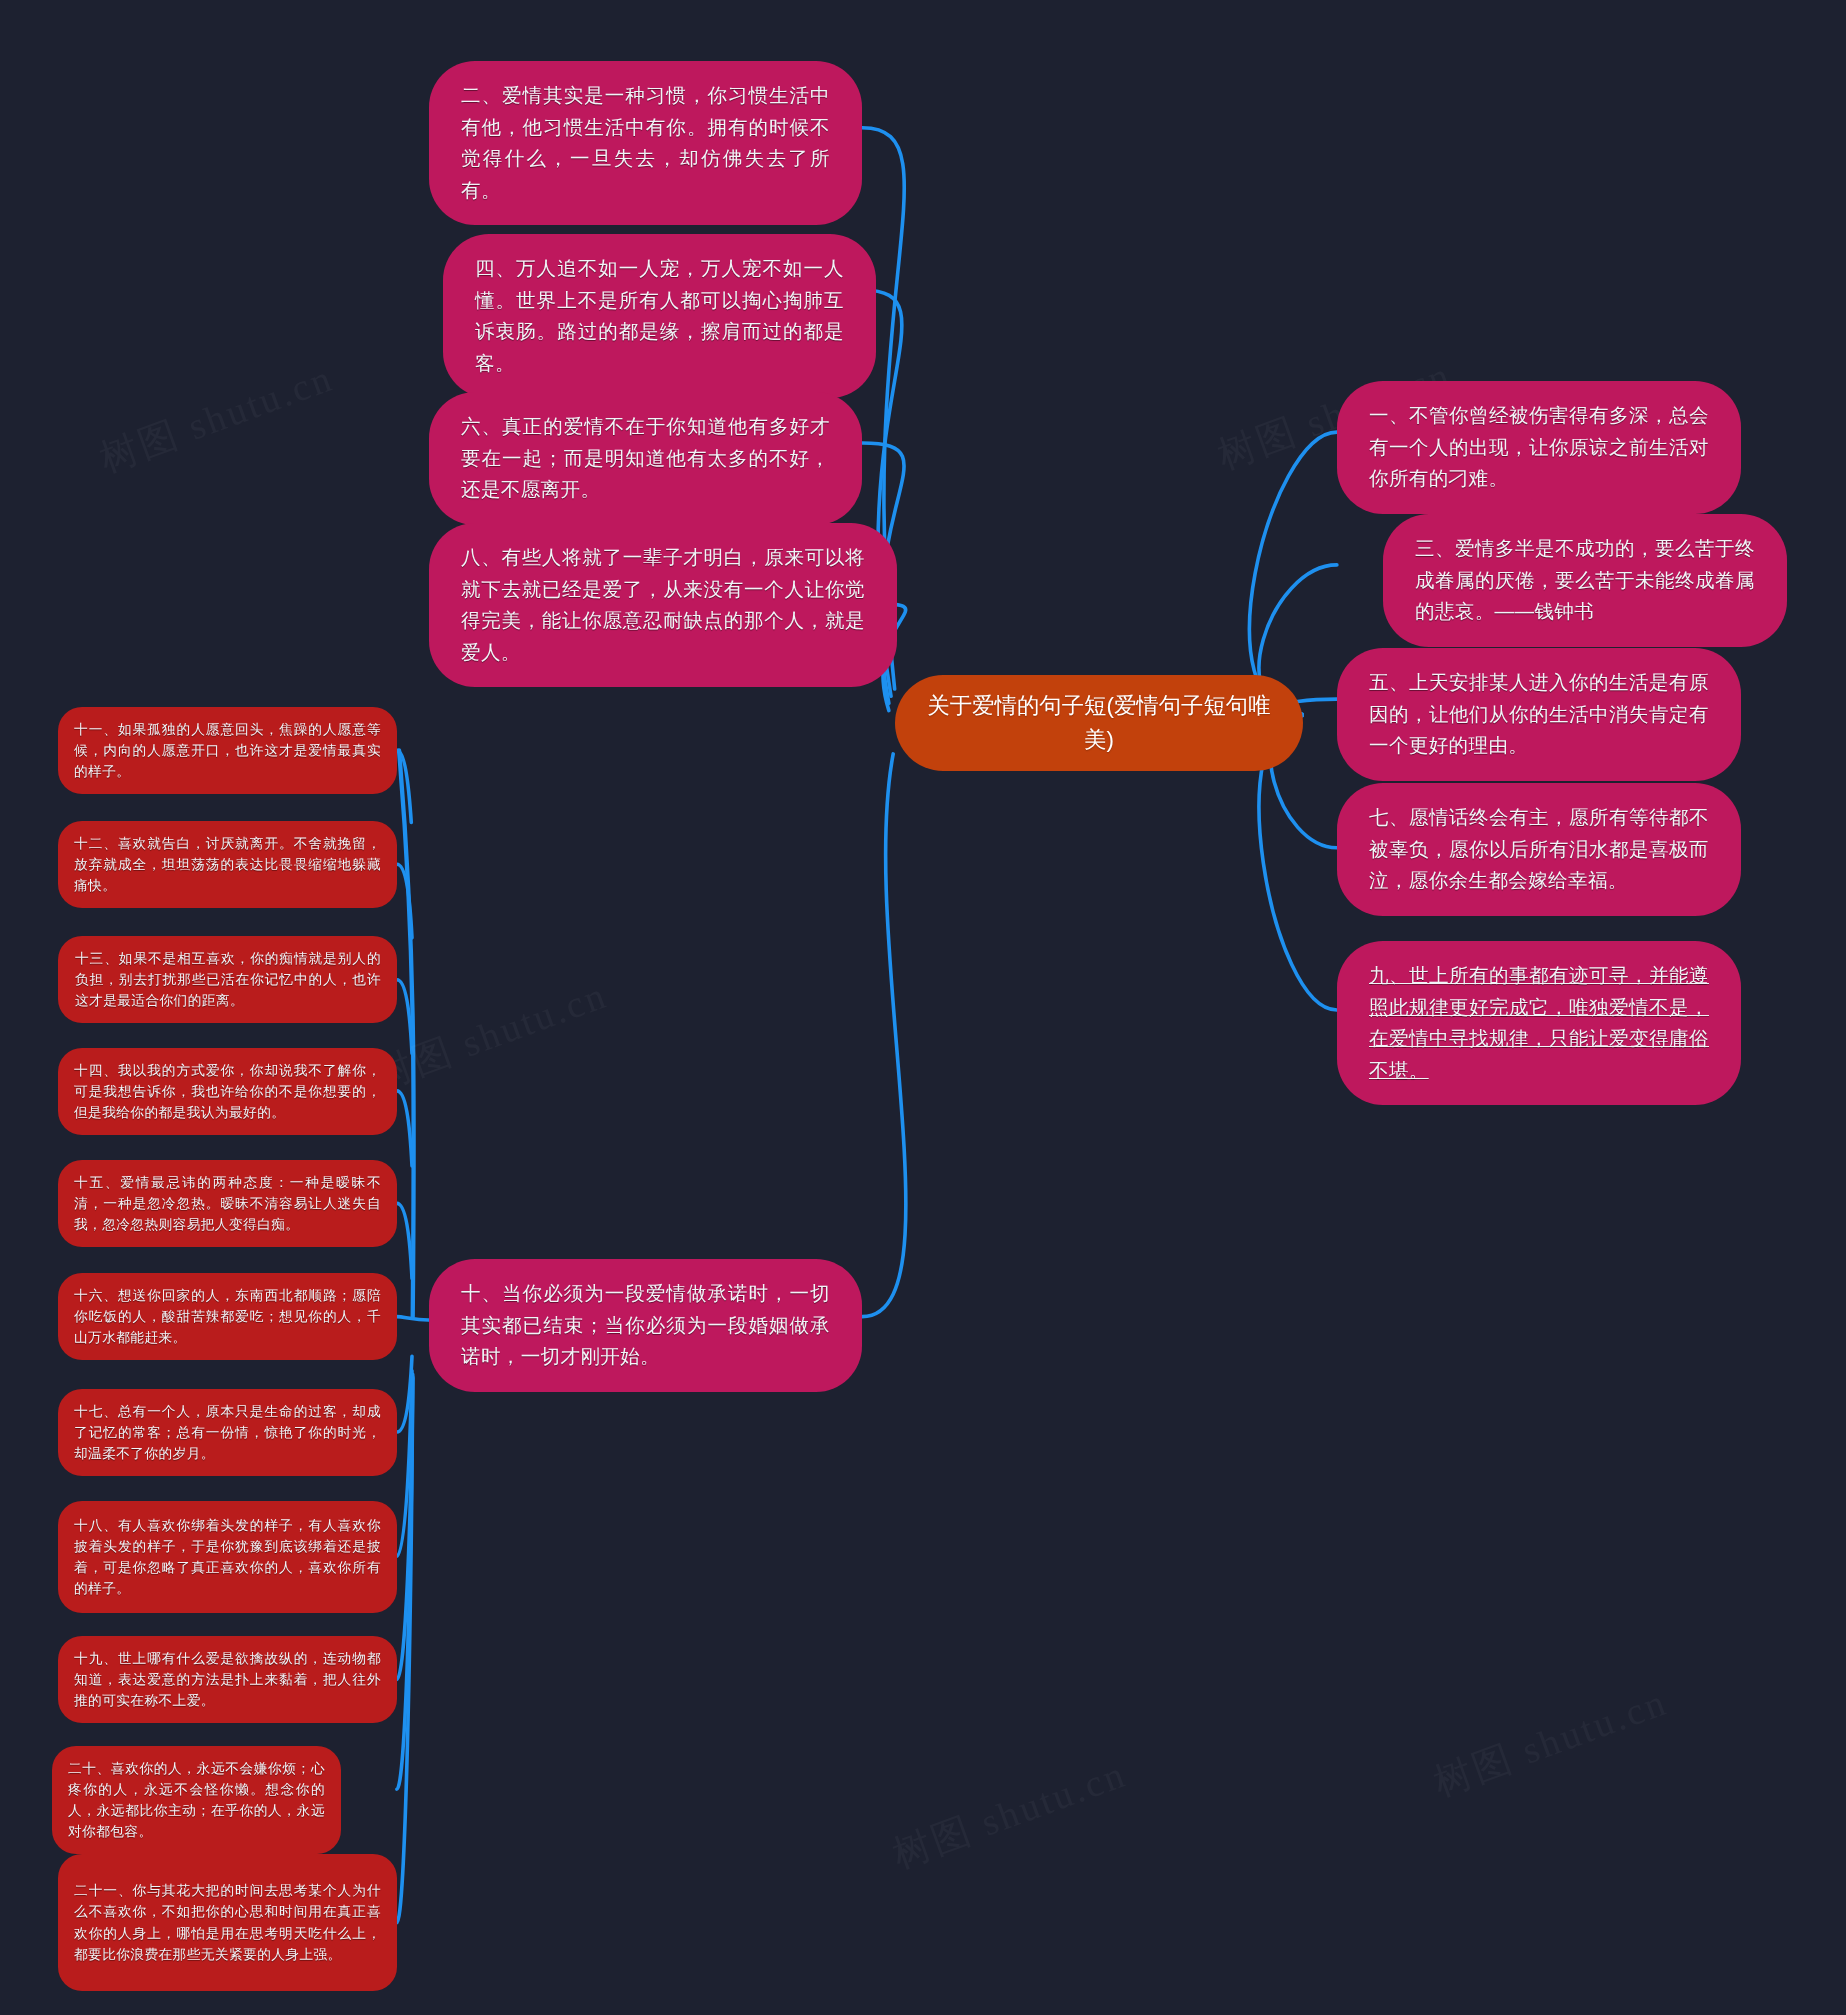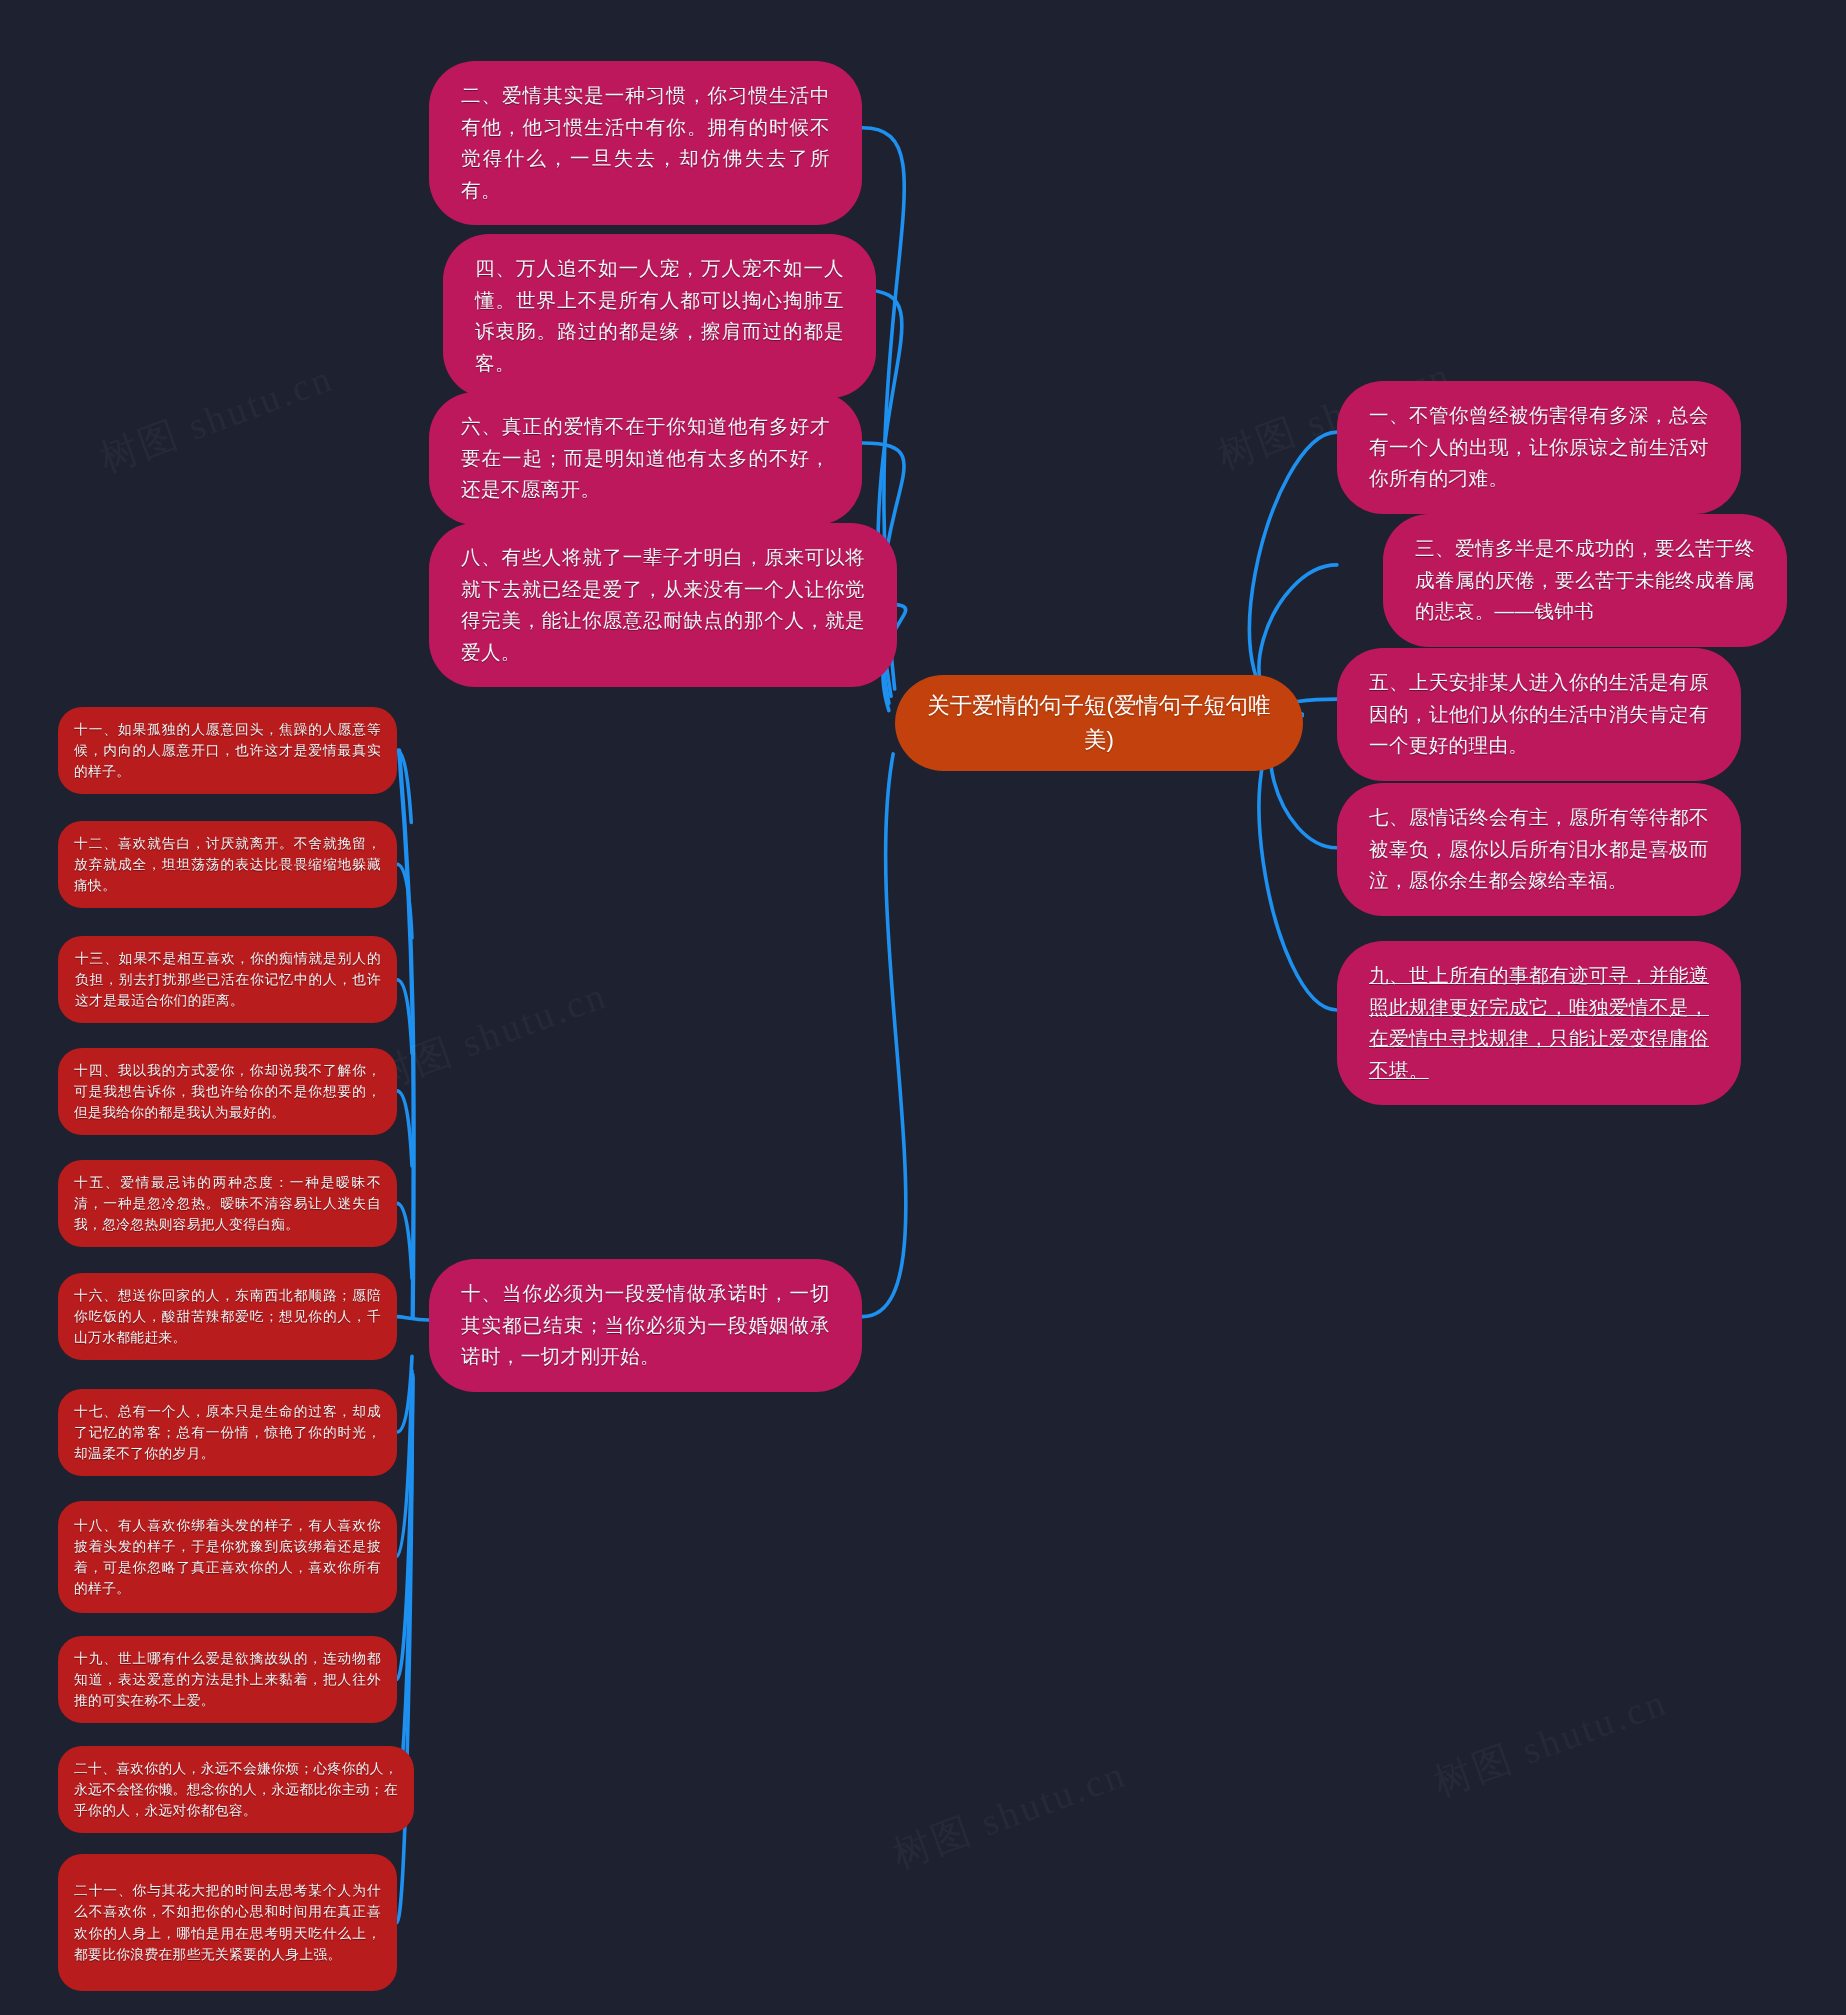--- a/index.html
+++ b/index.html
@@ -144,21 +144,21 @@
     </div>
   <div class="node small" style="left: 58px; top: 1389px; width: 339px; min-height: 87px;">
       <span>十七、总有一个人，原本只是生命的过客，却成了记忆的常客；总有一份情，惊艳了你的时光，却温柔不了你的岁月。</span>
     </div>
   <div class="node small" style="left: 58px; top: 1501px; width: 339px; min-height: 112px;">
       <span>十八、有人喜欢你绑着头发的样子，有人喜欢你披着头发的样子，于是你犹豫到底该绑着还是披着，可是你忽略了真正喜欢你的人，喜欢你所有的样子。</span>
     </div>
   <div class="node small" style="left: 58px; top: 1636px; width: 339px; min-height: 87px;">
       <span>十九、世上哪有什么爱是欲擒故纵的，连动物都知道，表达爱意的方法是扑上来黏着，把人往外推的可实在称不上爱。</span>
     </div>
-  <div class="node small" style="left: 58px; top: 1746px; width: 356px; min-height: 87px;">
+  <div class="node small" style="left: 52px; top: 1746px; width: 289px; min-height: 87px;">
       <span>二十、喜欢你的人，永远不会嫌你烦；心疼你的人，永远不会怪你懒。想念你的人，永远都比你主动；在乎你的人，永远对你都包容。</span>
     </div>
   <div class="node small" style="left: 58px; top: 1854px; width: 339px; min-height: 137px;">
       <span>二十一、你与其花大把的时间去思考某个人为什么不喜欢你，不如把你的心思和时间用在真正喜欢你的人身上，哪怕是用在思考明天吃什么上，都要比你浪费在那些无关紧要的人身上强。</span>
     </div>
 
 </div>
 
 
 </body></html>

